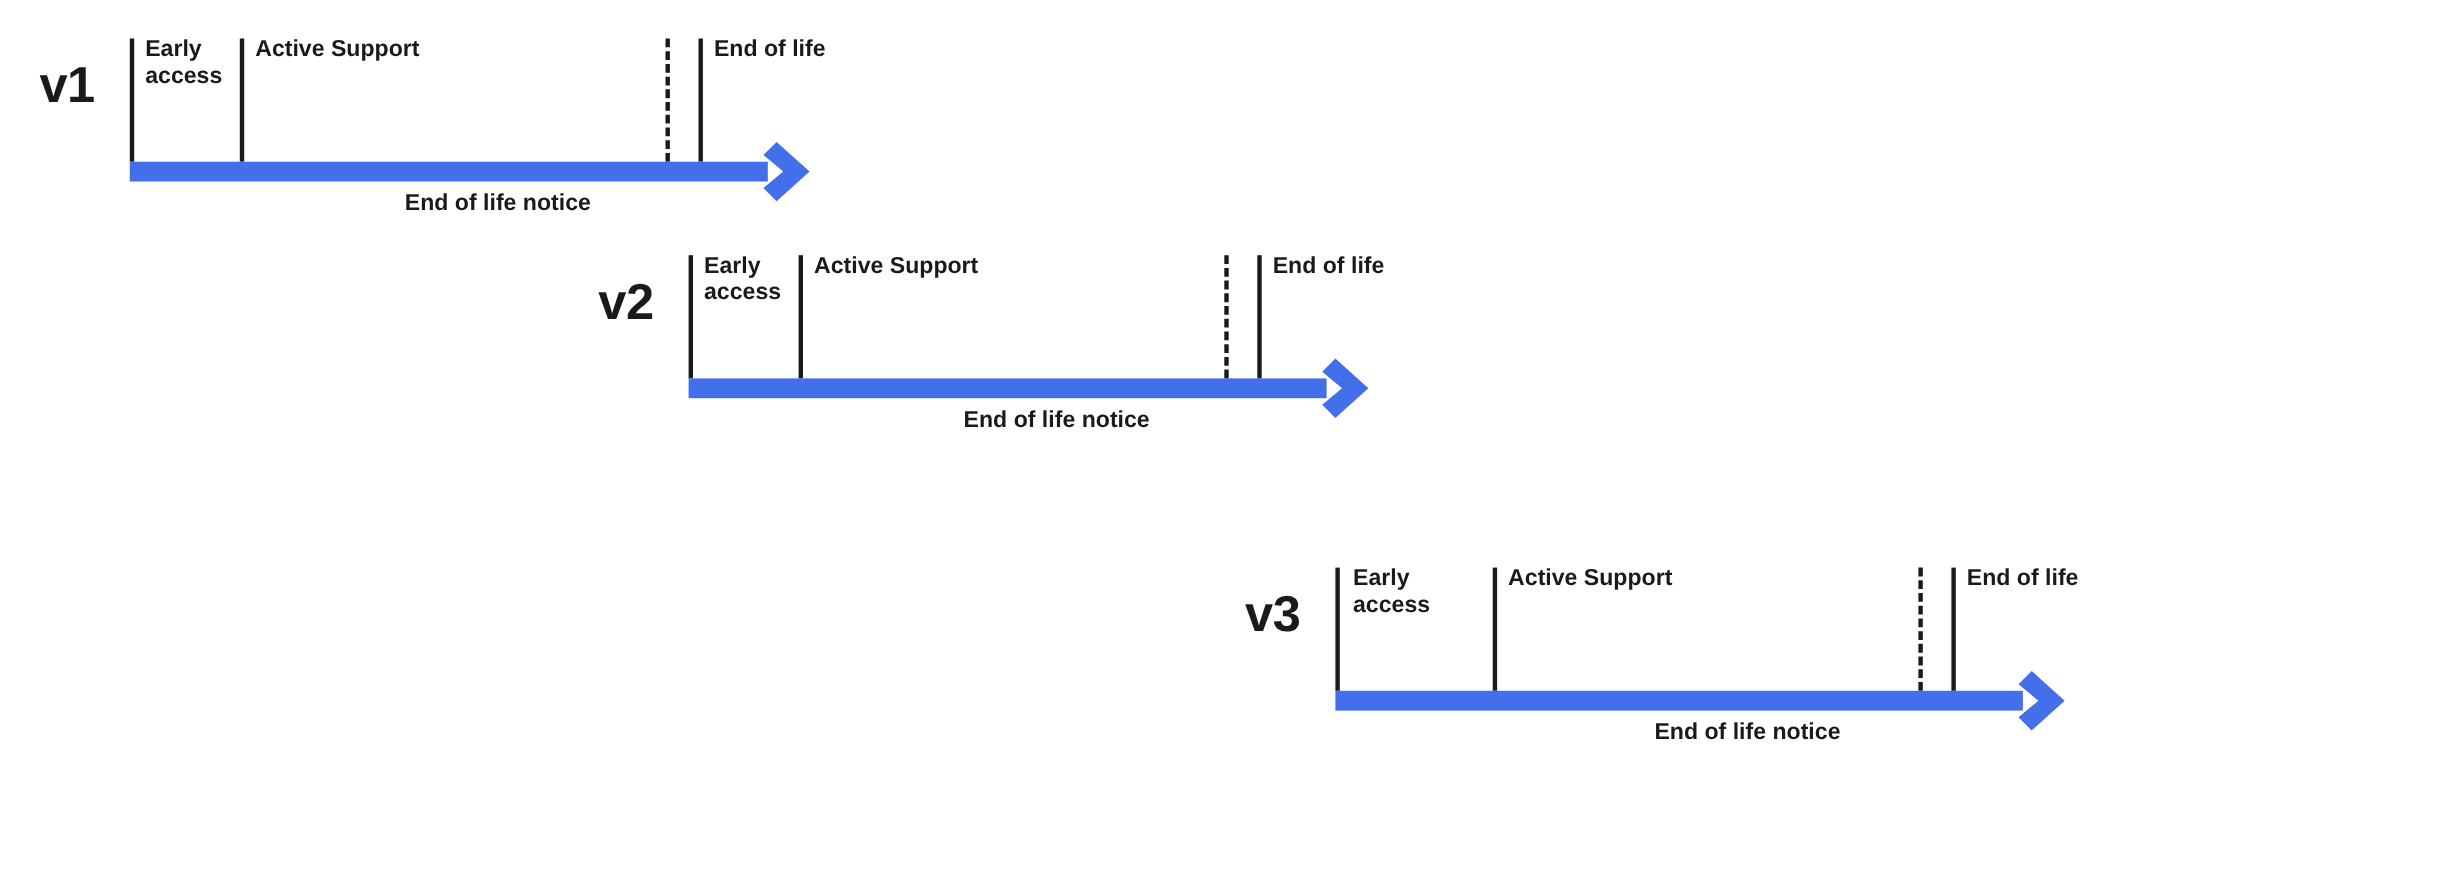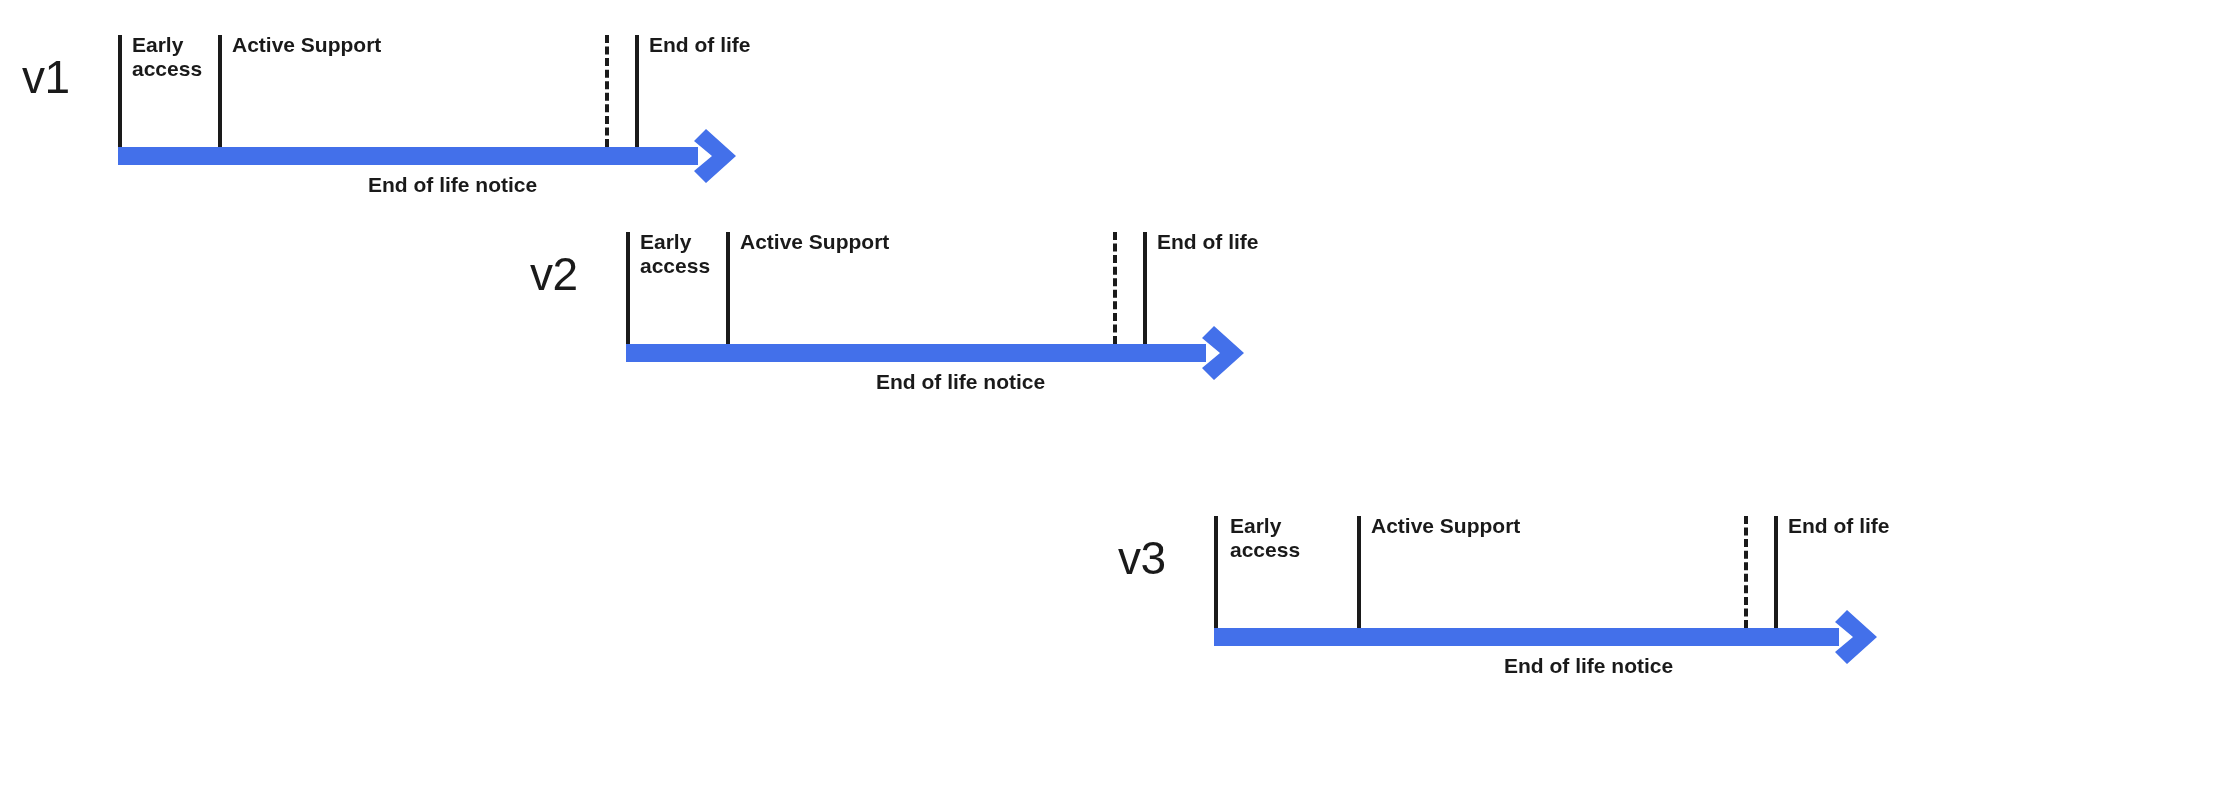--- a/index.html
+++ b/index.html
@@ -25,23 +25,23 @@
     position: absolute;
     height: 200px;
   }
 
   
   .version-label {
     position: absolute;
     left: 0;
     top: 44px;
     width: 78px;
-    text-align: left;
+    text-align: center;
     font-size: 46px;
-    font-weight: 400;
+    font-weight: 700;
     color: #1a1a1a;
     letter-spacing: -0.5px;
     line-height: 1;
     white-space: nowrap;
   }
 
   
   .track {
     position: absolute;
     left: 96px;

